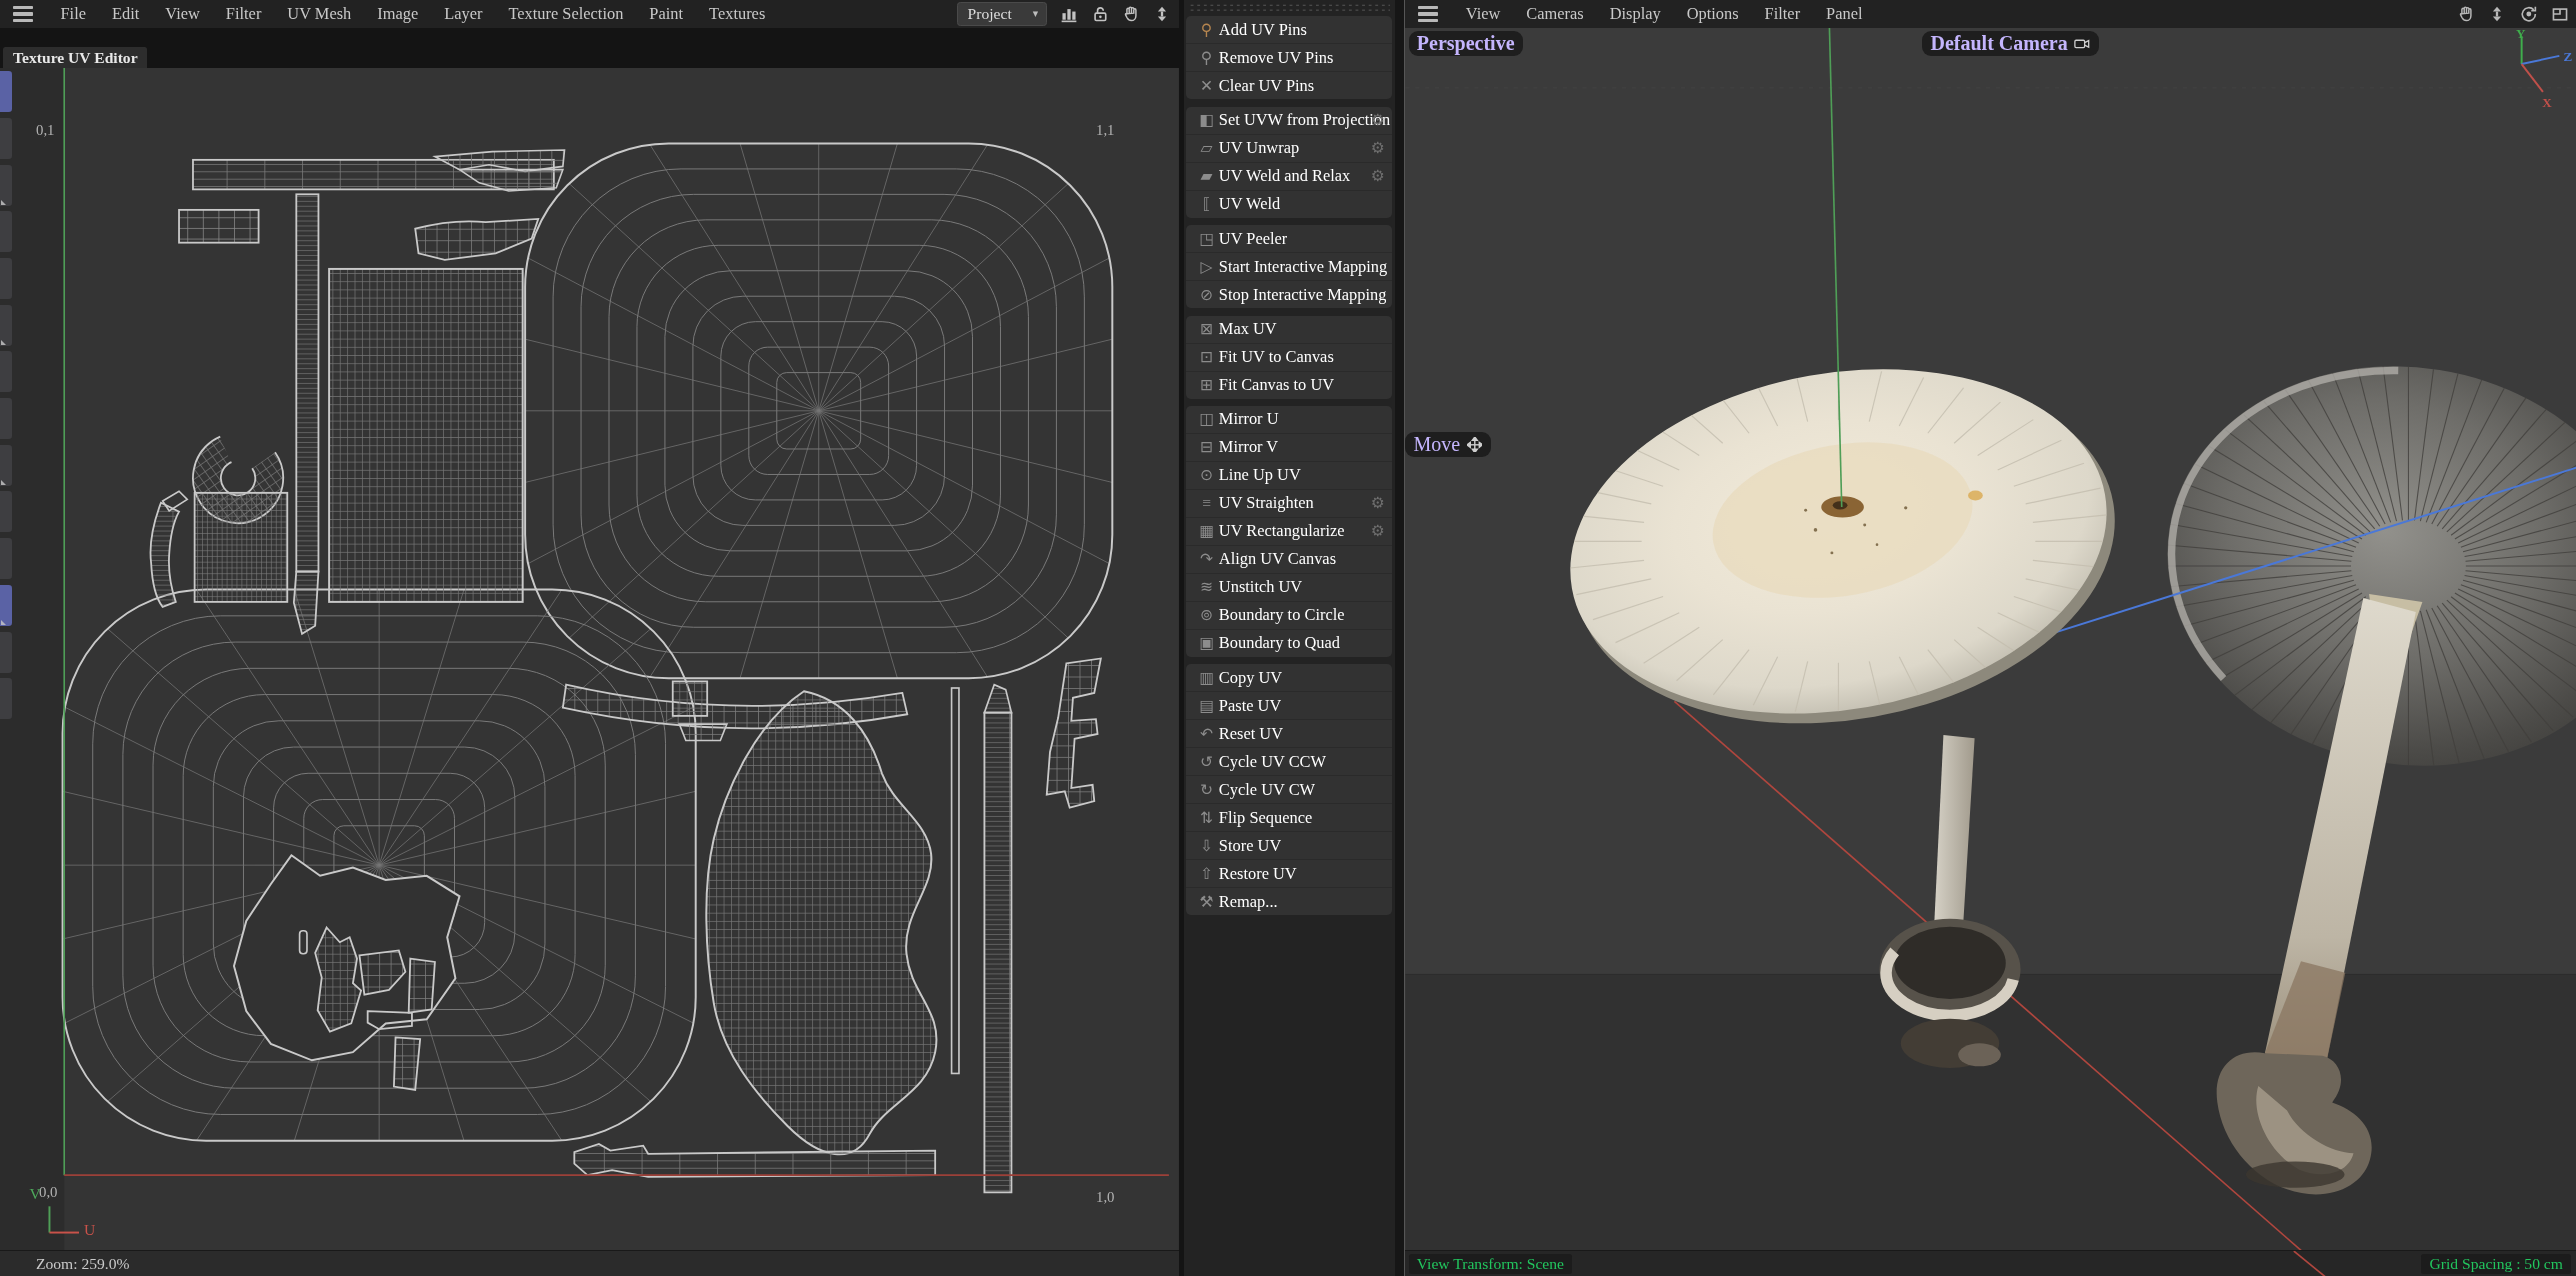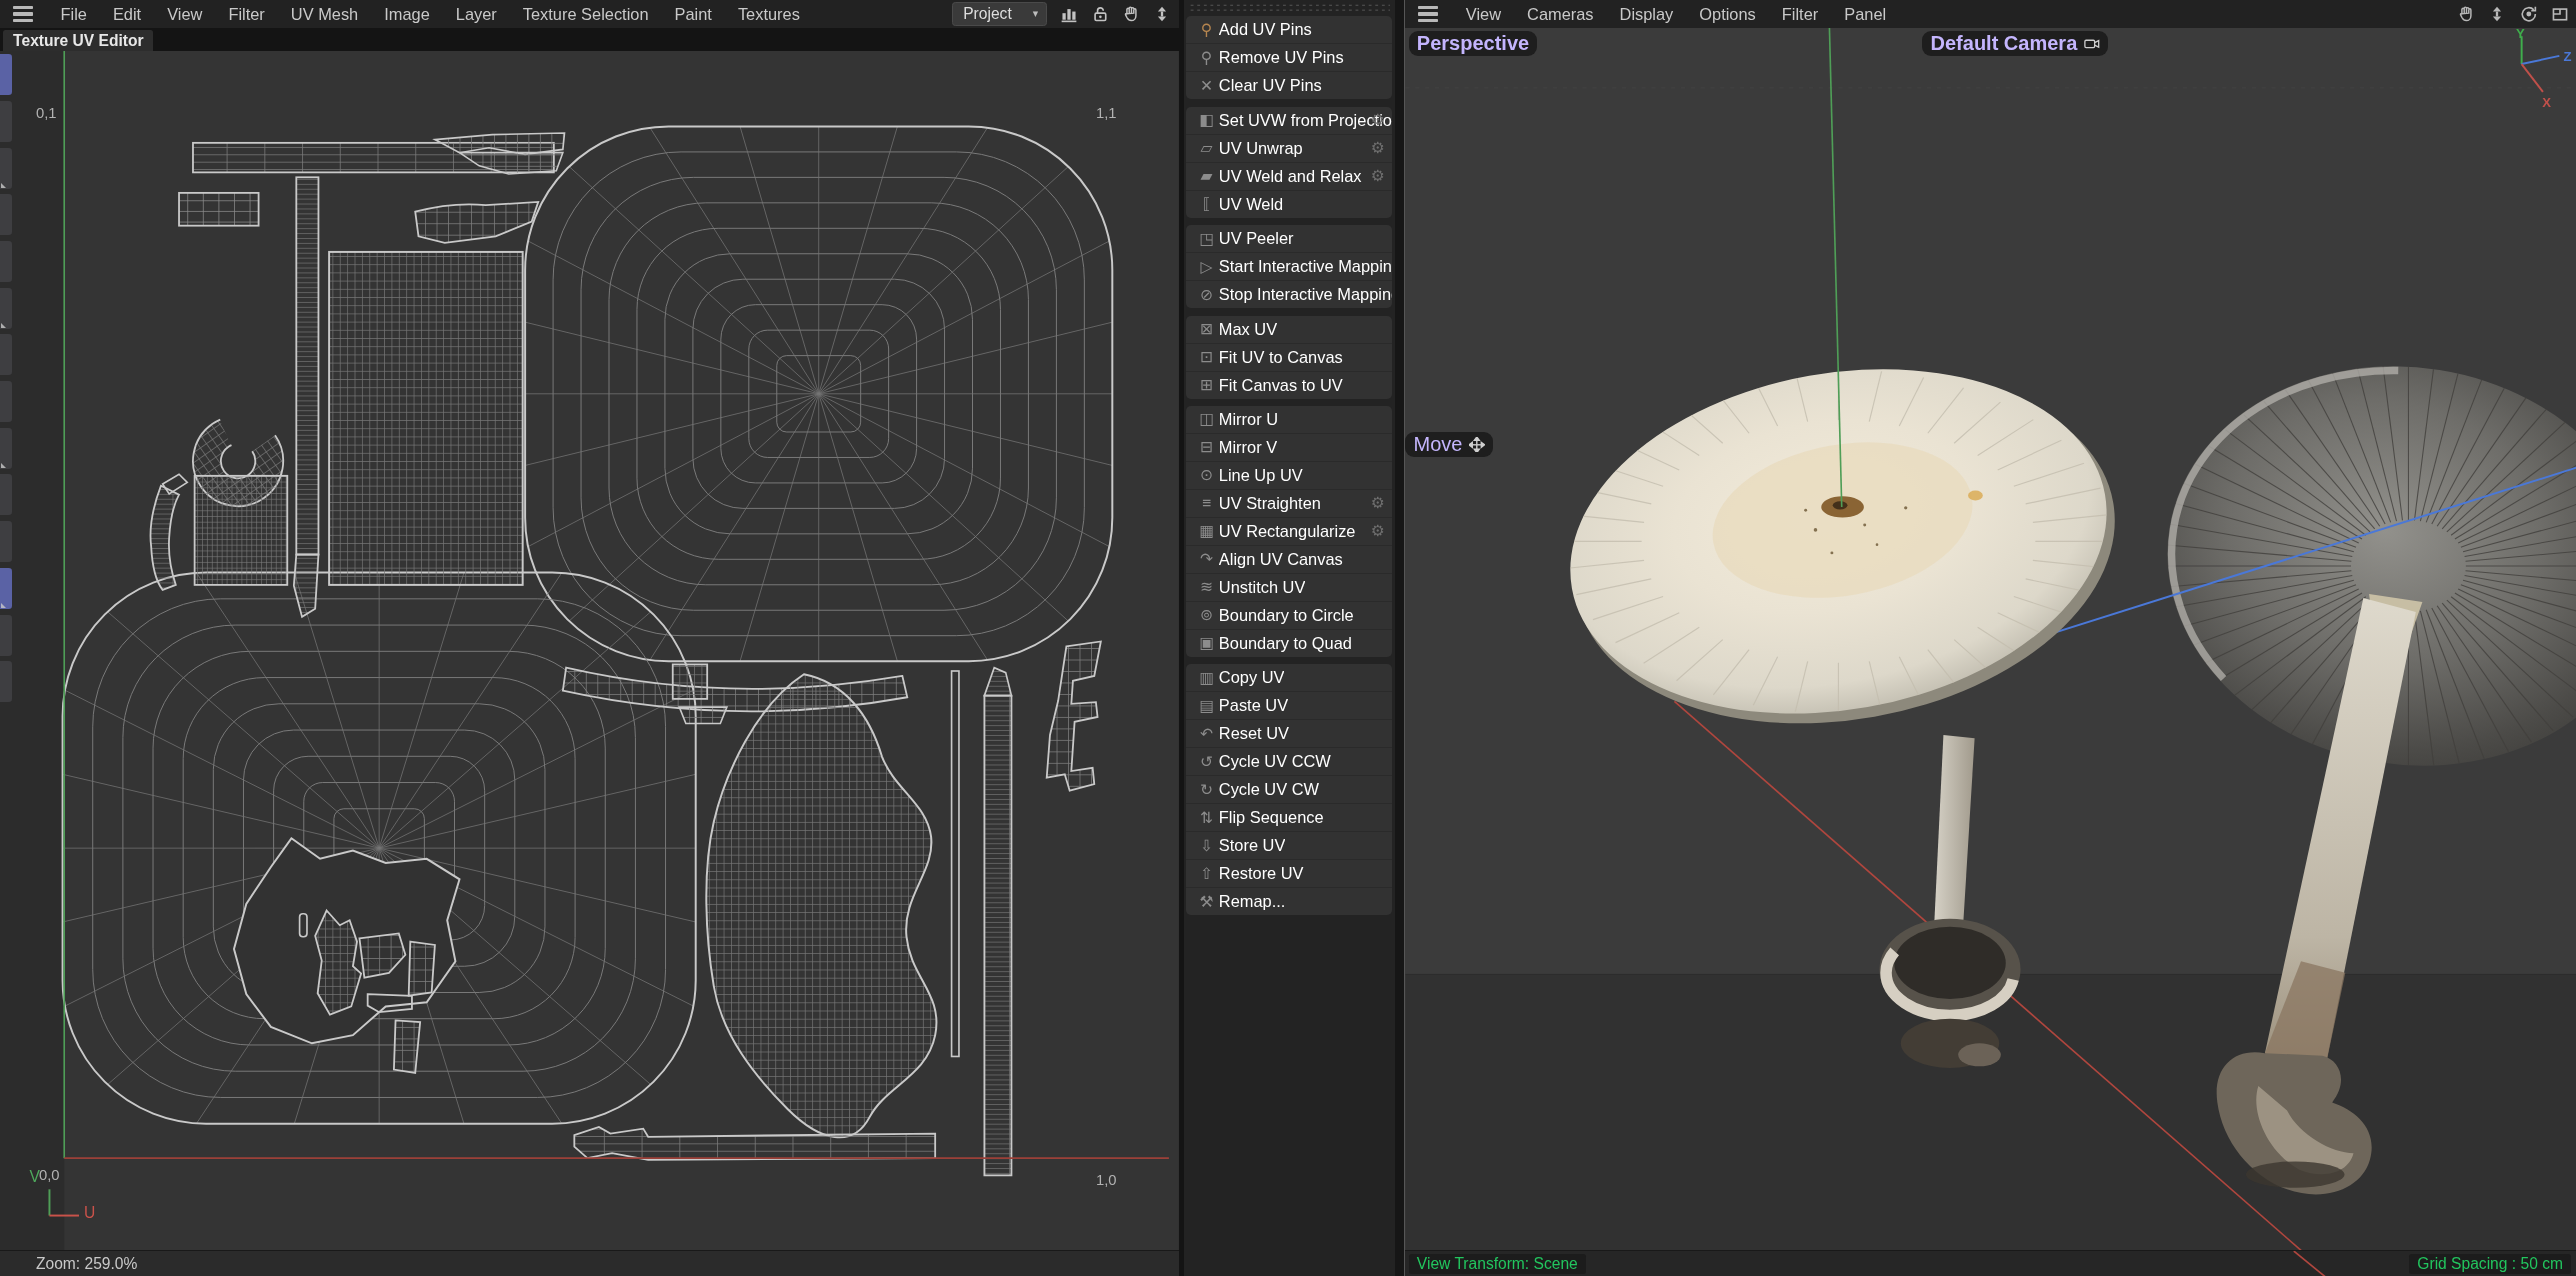--- a/index.html
+++ b/index.html
@@ -1,17 +1,17 @@
 <!DOCTYPE html>
 <html style="font-size:13px"><head>
 <meta charset="utf-8">
 <style>
   html,body{margin:0;padding:0;background:#141414;}
   #app{position:relative;width:2576px;height:1277px;background:#141414;overflow:hidden;
-       font-family:Liberation Sans, sans-serif;display:flex;}
+       font-family:Liberation Serif, serif;display:flex;}
   .col{display:flex;flex-direction:column;height:1277px;}
   #left-col{width:1179px;}
   .gap1{width:4.9px;background:#141414;}
   #tools-col{width:211px;background:#232323;}
   .gap2{width:9.8px;background:#161616;}
   #view-col{width:1172px;border-left:0.8px solid #565656;box-sizing:border-box;}
 
   
   .menubar{height:28px;background:#222222;display:flex;align-items:center;position:relative;flex:none;}
   .hamburger{display:inline-flex;flex-direction:column;gap:3.3px;margin:0 14.8px 0 13px;cursor:pointer;}
@@ -19,21 +19,21 @@
   .menu-items{display:flex;align-items:center;}
   .menu-item{color:#c9c9c9;font-size:16.4px;padding:0 13px;line-height:28px;white-space:nowrap;}
   .mb-right{position:absolute;right:6.6px;top:0;height:28px;display:flex;align-items:center;gap:11.5px;}
   .project-dd{background:#3a3a3a;border:0.8px solid #4a4a4a;border-radius:3.3px;height:21.3px;display:flex;
       align-items:center;gap:21px;padding:0 8.2px 0 9.8px;color:#dedede;font-size:15.6px;}
   .project-dd .caret{color:#bdbdbd;font-size:10.7px;}
   .tb-icon{display:inline-flex;width:19.7px;height:19.7px;align-items:center;justify-content:center;}
   .tb-icon svg{display:block;}
 
   
-  .tabrow{height:23px;background:#141414;display:flex;align-items:flex-end;flex:none;}
+  .tabrow{height:40px;background:#141414;display:flex;align-items:flex-end;flex:none;}
   .tab{background:#2d2d2d;color:#e8e8e8;font-weight:bold;font-size:15.6px;line-height:21.3px;
        padding:0 9.8px;margin-left:3.3px;border-radius:2.5px 2.5px 0 0;}
   .canvas{position:relative;flex:1;background:#2c2c2c;overflow:hidden;}
   #uv-svg{position:absolute;left:0;top:0;}
   .corner-label{position:absolute;color:#b2b2b2;font-size:14.8px;pointer-events:none;}
   .axis-u{position:absolute;color:#c9524a;font-size:15.6px;}
   .axis-v{position:absolute;color:#4ea95c;font-size:15.6px;}
   .edge-toolbar{position:absolute;left:0;top:3.3px;width:11.5px;z-index:5;}
   .edge-btn{width:11.5px;height:41px;background:#3e3e41;border-radius:0 3.3px 3.3px 0;margin-bottom:5.7px;position:relative;}
   .edge-btn.sel{background:#5a62a5;}

